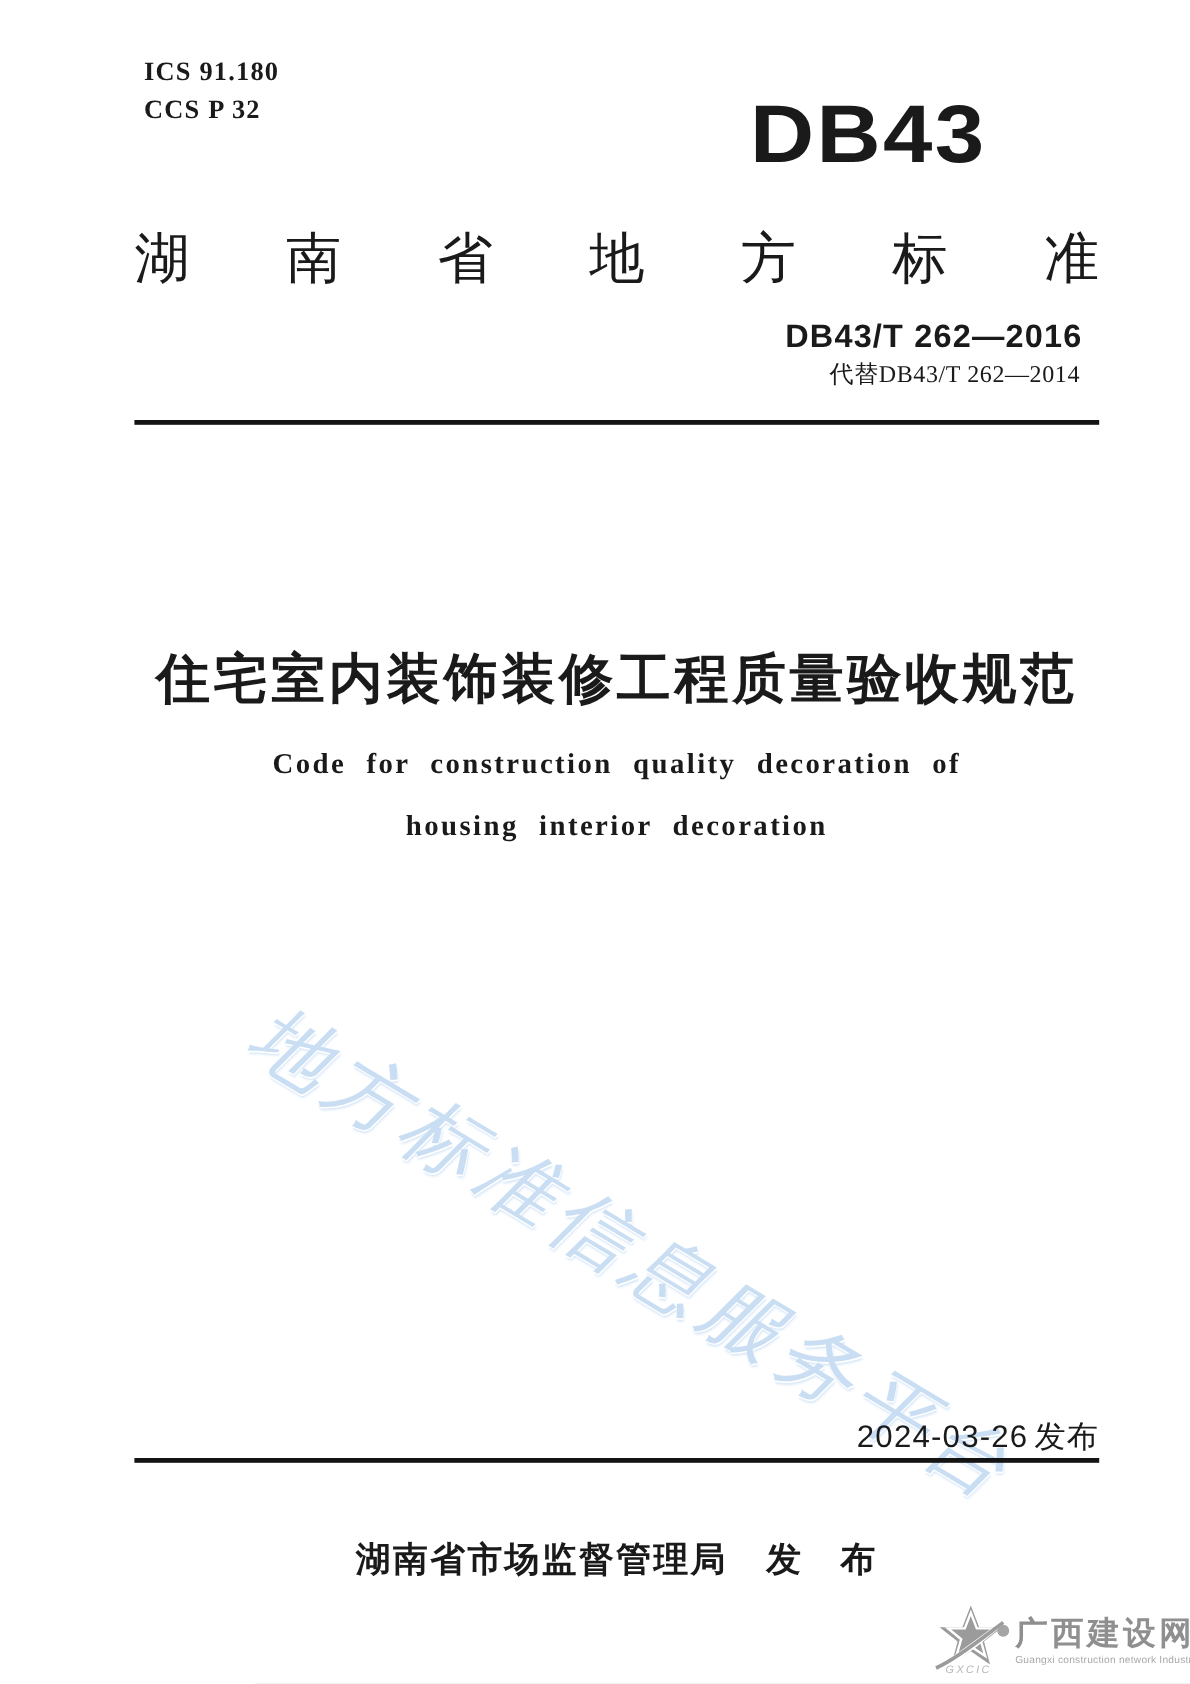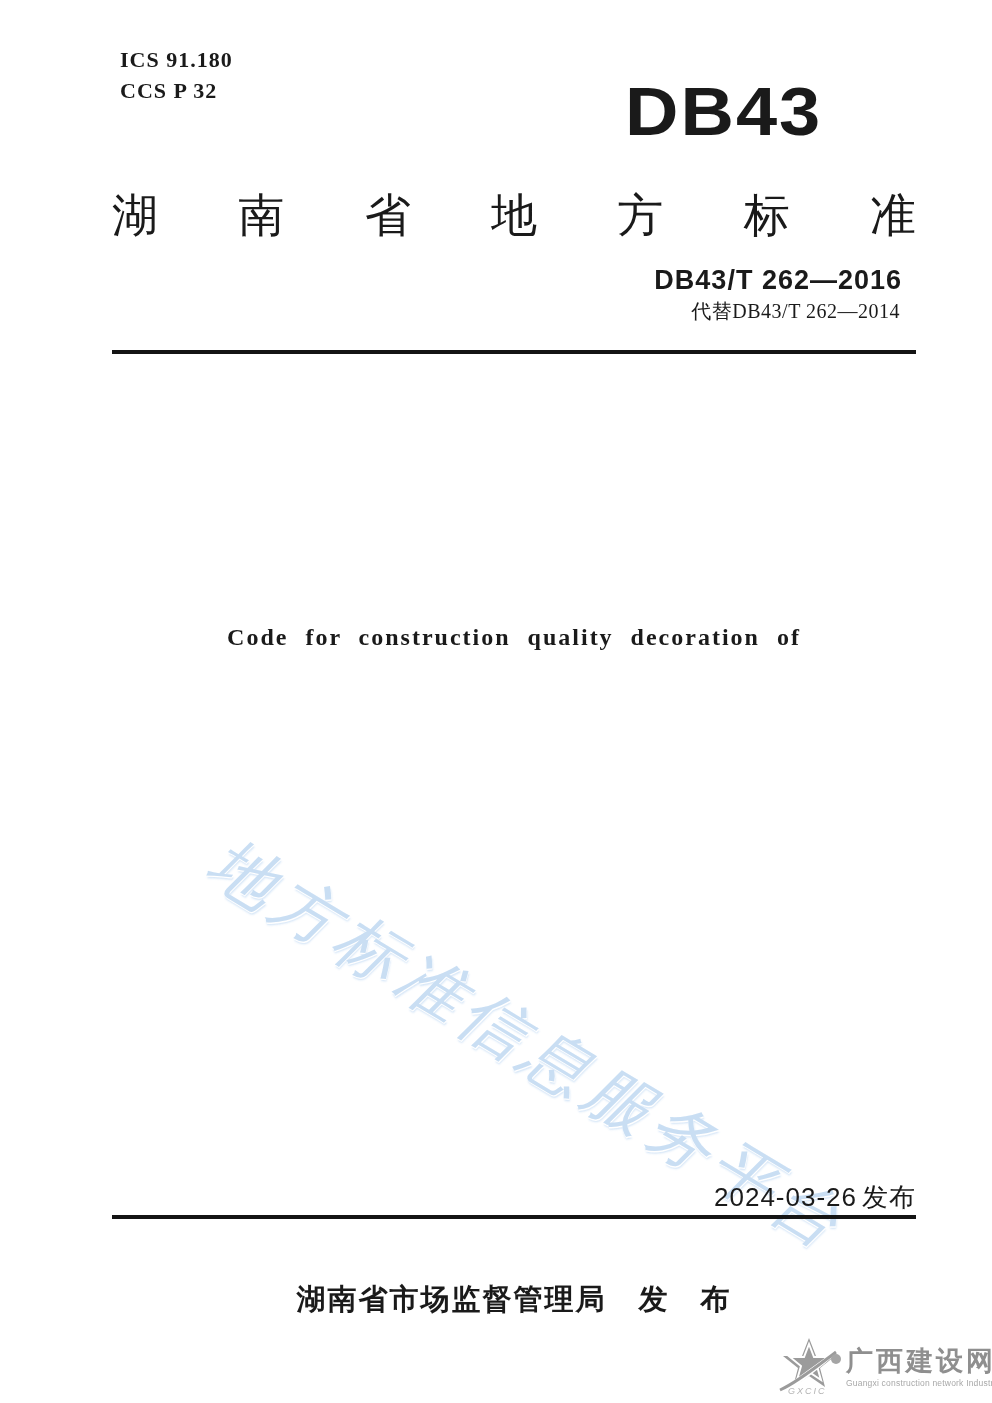--- a/index.html
+++ b/index.html
@@ -126,22 +126,24 @@
       <span>方</span>
       <span>标</span>
       <span>准</span>
     </div>
 
   <div class="std-number">DB43/T 262—2016</div>
   <div class="std-replaces">代替DB43/T 262—2014</div>
 
   <div class="rule rule-top"></div>
 
+  <div class="title-zh">住宅室内装饰装修工程质量验收规范</div>
   <div class="title-en">
     <div class="en-line1">Code for construction quality decoration of</div>
+    <div class="en-line2">housing interior decoration</div>
   </div>
 
   <div class="watermark">地方标准信息服务平台</div>
 
   <div class="dates-row">
     <div><span>2024-03-26</span><span class="date-label">发布</span></div>
   </div>
 
   <div class="rule rule-bottom"></div>
 

